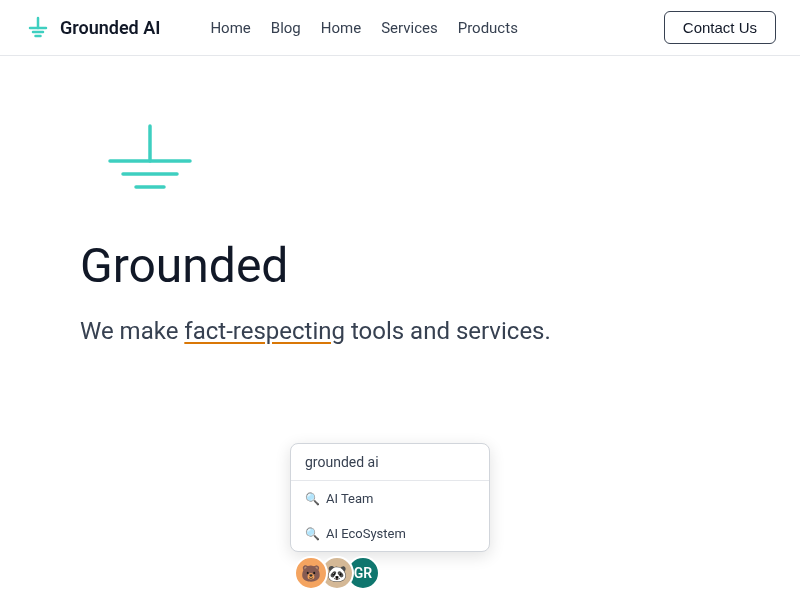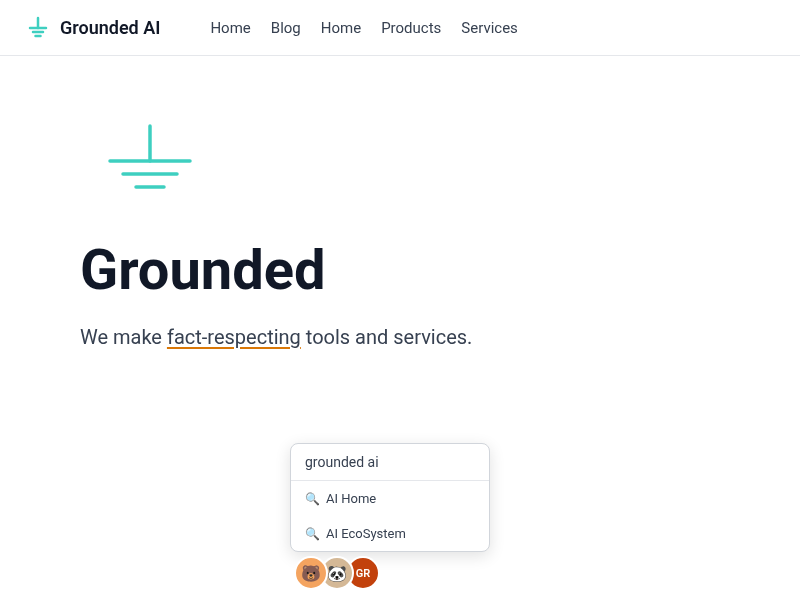--- a/index.html
+++ b/index.html
@@ -65,28 +65,28 @@
     }
 
     
     .hero {
       padding: 60px 80px 40px 80px;
     }
     .hero-logo-mark {
       margin-bottom: 30px;
     }
     .hero-title {
-      font-size: 56px;
-      font-weight: 700;
+      font-size: 48px;
+      font-weight: 400;
       line-height: 1.1;
       color: #111827;
       margin-bottom: 20px;
     }
     .hero-subtitle {
-      font-size: 20px;
+      font-size: 24px;
       color: #374151;
       line-height: 1.5;
     }
     .hero-subtitle .underline {
       text-decoration: underline;
       text-decoration-color: #d97706;
       text-underline-offset: 3px;
     }
 
     
@@ -140,24 +140,25 @@
       <line x1="9" y1="18" x2="19" y2="18" stroke="#3ecfc0" stroke-width="2.5" stroke-linecap="round"></line>
       <line x1="11.5" y1="22" x2="16.5" y2="22" stroke="#3ecfc0" stroke-width="2.5" stroke-linecap="round"></line>
     </svg>
     <span class="nav-brand">Grounded AI</span>
   </div>
 
   <div class="nav-links">
     <a class="nav-link">Home</a>
     <a class="nav-link">Blog</a>
     <a class="nav-link">Home</a>
+    <a class="nav-link">Services</a>
     <a class="nav-link">Products</a>
-    <a class="nav-link">Services</a>
-  </div>
-
+  </div>
+
+  <button class="nav-contact-btn">Contact Us</button>
 </nav>
 
 <section class="hero">
 
   <div class="hero-logo-mark">
     <svg width="140" height="90" viewBox="0 0 140 90" fill="none" xmlns="http://www.w3.org/2000/svg">
 
       <line x1="70" y1="10" x2="70" y2="45" stroke="#3ecfc0" stroke-width="3.5" stroke-linecap="round"></line>
 
       <line x1="30" y1="45" x2="110" y2="45" stroke="#3ecfc0" stroke-width="3.5" stroke-linecap="round"></line>
@@ -177,26 +178,26 @@
   </p>
 </section>
 
 <div class="autocomplete-container">
   <div class="autocomplete-box">
     <div class="autocomplete-input-row">
       <span>grounded ai</span>
     </div>
     <div class="autocomplete-suggestion">
       <span style="color:#9ca3af; font-size:12px;">🔍</span>
-      <span class="ai-label">AI Home</span>
+      <span class="ai-label">AI Team</span>
     </div>
     <div class="autocomplete-suggestion">
       <span style="color:#9ca3af; font-size:12px;">🔍</span>
       <span class="eco-label">AI EcoSystem</span>
     </div>
   </div>
 
   <div style="display:flex; align-items:center; margin-top:4px; padding-left:4px;">
     <div style="width:34px;height:34px;border-radius:50%;background:#f4a460;border:2px solid #fff;display:inline-flex;align-items:center;justify-content:center;font-size:16px;margin-right:-8px;z-index:3;">🐻</div>
     <div style="width:34px;height:34px;border-radius:50%;background:#d4b896;border:2px solid #fff;display:inline-flex;align-items:center;justify-content:center;font-size:16px;margin-right:-8px;z-index:2;">🐼</div>
-    <div style="width:34px;height:34px;border-radius:50%;background:#c2410c;border:2px solid #fff;display:inline-flex;align-items:center;justify-content:center;font-size:11px;font-weight:600;color:#fff;margin-right:-8px;z-index:1;">GR</div>
+    <div style="width:34px;height:34px;border-radius:50%;background:#0f766e;border:2px solid #fff;display:inline-flex;align-items:center;justify-content:center;font-size:14px;font-weight:600;color:#fff;margin-right:-8px;z-index:1;">GR</div>
   </div>
 </div>
 
 </body></html>

